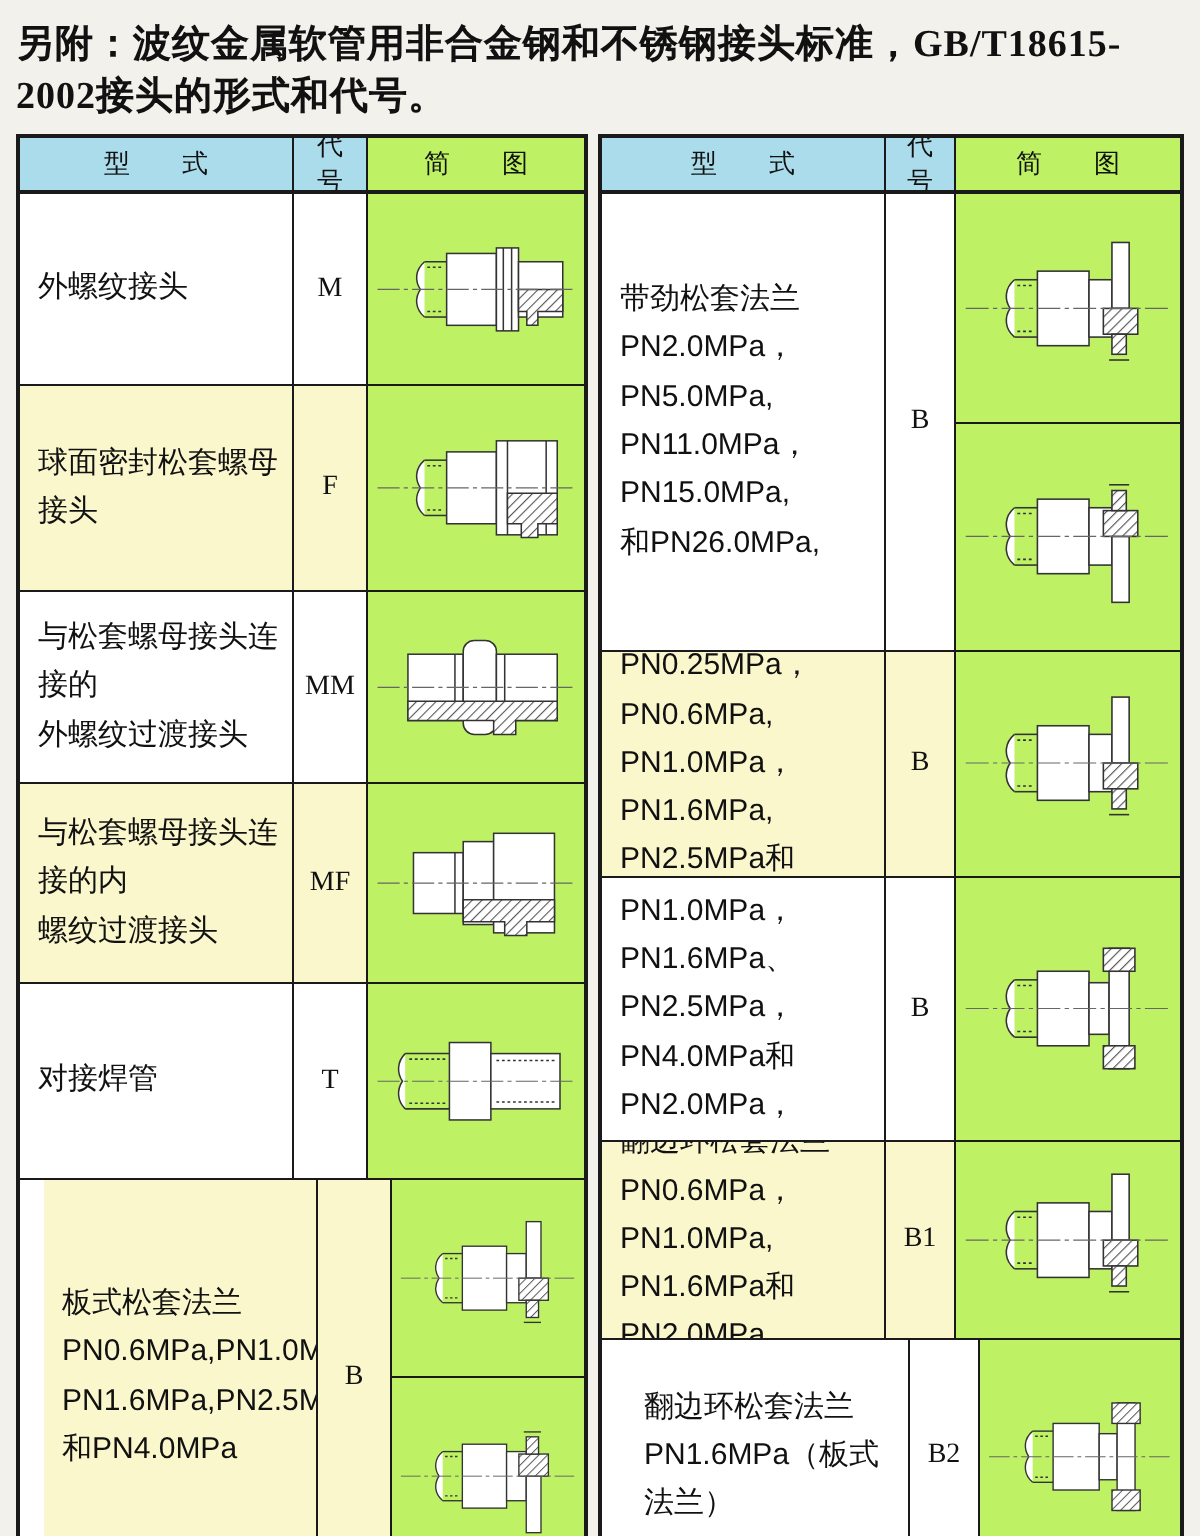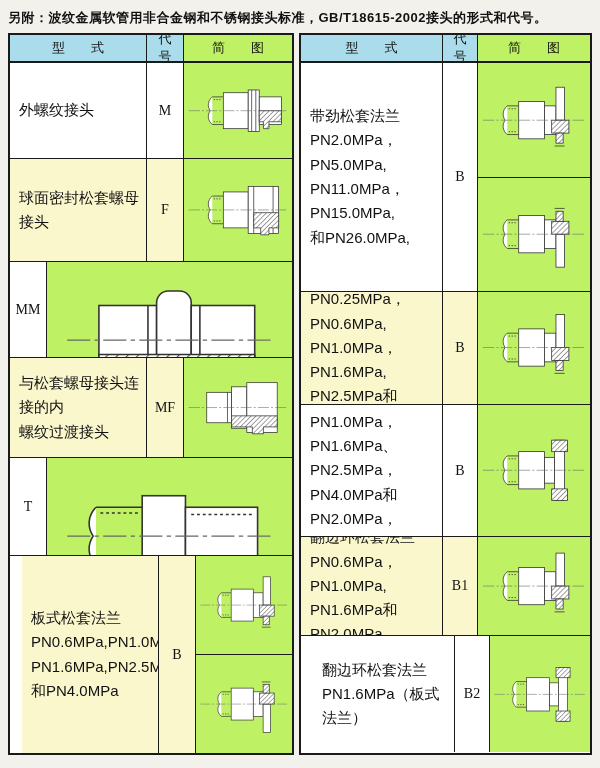--- a/index.html
+++ b/index.html
@@ -5,23 +5,24 @@
   html,body{margin:0;padding:0;}
   body{
     width:600px;height:768px;
     background:#f3f1ec;
     font-family:"Liberation Sans",sans-serif;
     color:#111;
     position:relative;
     overflow:hidden;
   }
   .page-title{
-    font-size:13px;font-weight:bold;
+    font-size:19px;font-weight:bold;
     padding:9px 8px 6px 8px;
     letter-spacing:0.5px;
+    font-family:Liberation Serif, serif;
   }
   .tables{
     display:flex;
     gap:5px;
     padding:0 8px;
   }
   .tbl{
     border:2px solid #1a1a1a;
     background:#fff;
     display:flex;
@@ -214,20 +215,24 @@
       <div class="cell c-diag">
           <div class="subdiag">
             <svg class="diag" viewBox="0 0 150 100">
               <use href="#sym-f" xlink:href="#sym-f"></use>
             </svg>
           </div>
         </div>
     </div>
 
     <div class="row" style="height:96px">
+      <div class="cell c-type">
+          <span class="type-text">与松套螺母接头连接的
+外螺纹过渡接头</span>
+        </div>
       <div class="cell c-code">
           <span class="code-text">MM</span>
         </div>
       <div class="cell c-diag">
           <div class="subdiag">
             <svg class="diag" viewBox="0 0 150 100">
               <use href="#sym-mm" xlink:href="#sym-mm"></use>
             </svg>
           </div>
         </div>
@@ -244,20 +249,23 @@
       <div class="cell c-diag">
           <div class="subdiag">
             <svg class="diag" viewBox="0 0 150 100">
               <use href="#sym-mf" xlink:href="#sym-mf"></use>
             </svg>
           </div>
         </div>
     </div>
 
     <div class="row" style="height:98px">
+      <div class="cell c-type">
+          <span class="type-text">对接焊管</span>
+        </div>
       <div class="cell c-code">
           <span class="code-text">T</span>
         </div>
       <div class="cell c-diag">
           <div class="subdiag">
             <svg class="diag" viewBox="0 0 150 100">
               <use href="#sym-t" xlink:href="#sym-t"></use>
             </svg>
           </div>
         </div>

